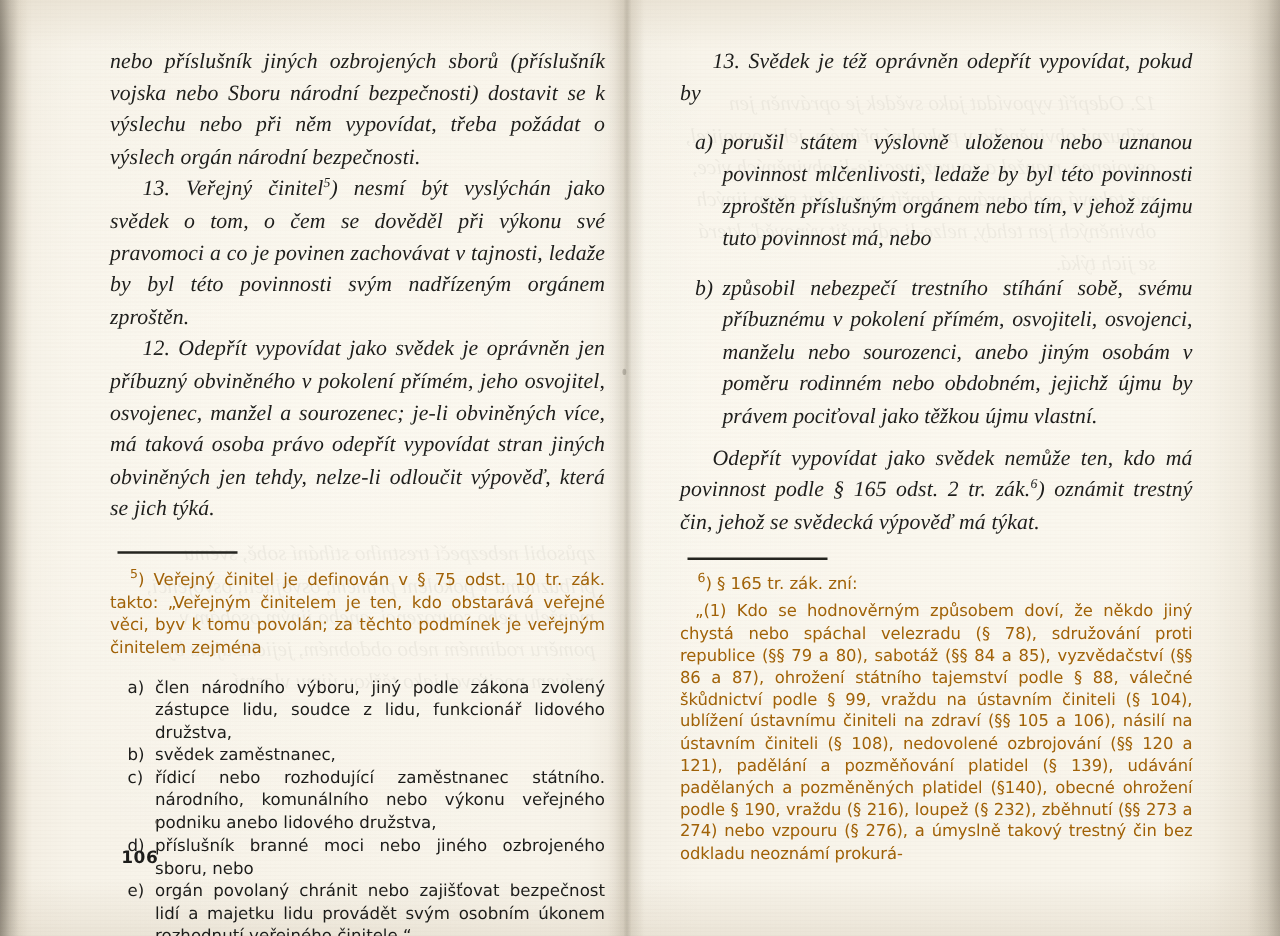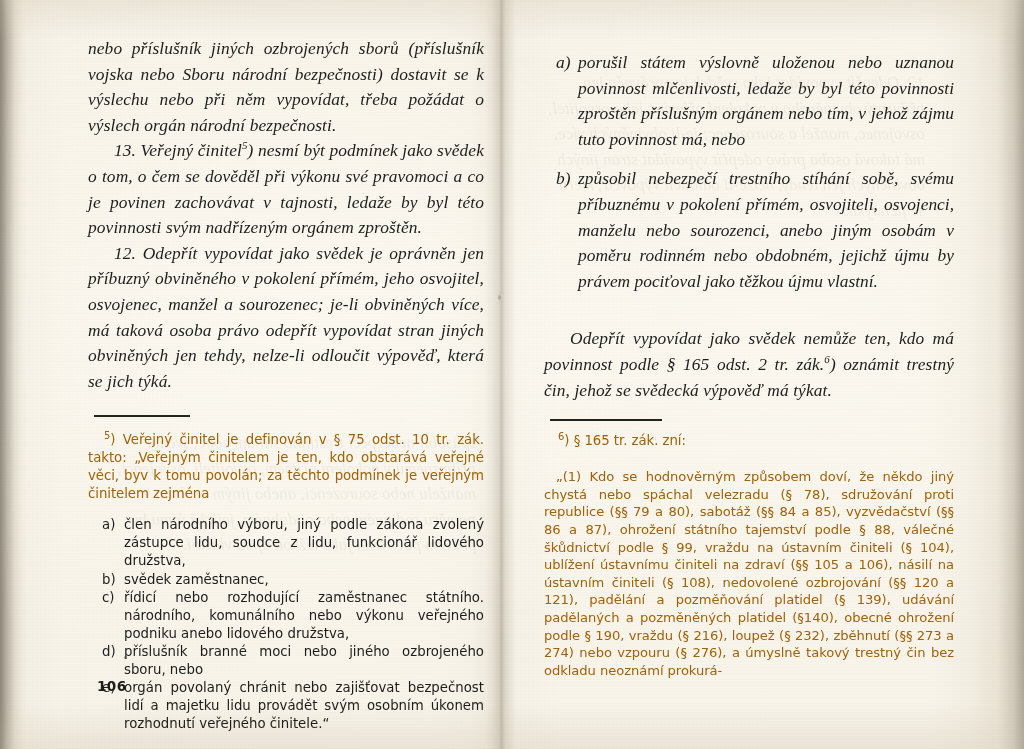--- a/index.html
+++ b/index.html
@@ -224,21 +224,21 @@
 
   <div class="showthrough st-a">způsobil nebezpečí trestního stíhání sobě, svému příbuznému v pokolení přímém, osvojiteli, osvojenci, manželu nebo sourozenci, anebo jiným osobám v poměru rodinném nebo obdobném, jejichž újmu by právem pociťoval jako těžkou újmu vlastní.</div>
   <div class="showthrough st-b">12. Odepřít vypovídat jako svědek je oprávněn jen příbuzný obviněného v pokolení přímém, jeho osvojitel, osvojenec, manžel a sourozenec; je-li obviněných více, má taková osoba právo odepřít vypovídat stran jiných obviněných jen tehdy, nelze-li odloučit výpověď, která se jich týká.</div>
 
   <div class="page page-left">
     <div class="col col-left">
 
       <p class="body-block">nebo příslušník jiných ozbrojených sborů (příslušník vojska nebo Sboru národní bezpečnosti) dostavit se k výslechu nebo při něm vypovídat, třeba požádat o výslech orgán národní bezpečnosti.</p>
 
       <p class="body-block indent">
-        <span>13. Veřejný činitel</span><sup class="fn">5</sup><span>) nesmí být podmínek jako svědek o tom, o čem se dověděl při výkonu své pravomoci a co je povinen zachovávat v tajnosti, ledaže by byl této povinnosti svým nadřízeným orgánem zproštěn.</span>
+        <span>13. Veřejný činitel</span><sup class="fn">5</sup><span>) nesmí být vyslýchán jako svědek o tom, o čem se dověděl při výkonu své pravomoci a co je povinen zachovávat v tajnosti, ledaže by byl této povinnosti svým nadřízeným orgánem zproštěn.</span>
       </p>
 
       <p class="body-block indent">12. Odepřít vypovídat jako svědek je oprávněn jen příbuzný obviněného v pokolení přímém, jeho osvojitel, osvojenec, manžel a sourozenec; je-li obviněných více, má taková osoba právo odepřít vypovídat stran jiných obviněných jen tehdy, nelze-li odloučit výpověď, která se jich týká.</p>
 
       <div class="fn-rule left"></div>
 
       <p class="fn-block fn-first"><sup class="fnm">5</sup><span>)</span><span> Veřejný činitel je definován v § 75 odst. 10 tr. zák. takto: „Veřejným činitelem je ten, kdo obstarává veřejné věci, byv k tomu povolán; za těchto podmínek je veřejným činitelem zejména</span></p>
 
       <ul class="fn-list">
         <li>
@@ -263,38 +263,39 @@
         </li>
       </ul>
     </div>
 
     <div class="folio folio-left">106</div>
   </div>
 
   <div class="page page-right">
     <div class="col col-right">
 
+      <p class="body-block indent">13. Svědek je též oprávněn odepřít vypovídat, pokud by</p>
 
       <div class="lettered">
         <span class="marker">a)</span>
         <span class="ltext">porušil státem výslovně uloženou nebo uznanou povinnost mlčenlivosti, ledaže by byl této povinnosti zproštěn příslušným orgánem nebo tím, v jehož zájmu tuto povinnost má, nebo</span>
       </div>
 
       <div class="lettered">
         <span class="marker">b)</span>
         <span class="ltext">způsobil nebezpečí trestního stíhání sobě, svému příbuznému v pokolení přímém, osvojiteli, osvojenci, manželu nebo sourozenci, anebo jiným osobám v poměru rodinném nebo obdobném, jejichž újmu by právem pociťoval jako těžkou újmu vlastní.</span>
       </div>
 
-      <p class="body-block indent" style="margin-top:32px">
+      <p class="body-block indent" style="margin-top:8px">
         <span>Odepřít vypovídat jako svědek nemůže ten, kdo má povinnost podle § 165 odst. 2 tr. zák.</span><sup class="fn">6</sup><span>) oznámit trestný čin, jehož se svědecká výpověď má týkat.</span>
       </p>
 
       <div class="fn-rule right"></div>
 
-      <p class="fn-block" style="margin:0 0 18px 14px"><sup class="fnm">6</sup><span>)</span><span> § 165 tr. zák. zní:</span></p>
+      <p class="fn-block" style="margin:0 0 4px 14px"><sup class="fnm">6</sup><span>)</span><span> § 165 tr. zák. zní:</span></p>
 
       <p class="fn-block tight fn-para" style="margin:0">„(1) Kdo se hodnověrným způsobem doví, že někdo jiný chystá nebo spáchal velezradu (§ 78), sdružování proti republice (§§ 79 a 80), sabotáž (§§ 84 a 85), vyzvědačství (§§ 86 a 87), ohrožení státního tajemství podle § 88, válečné škůdnictví podle § 99, vraždu na ústavním činiteli (§ 104), ublížení ústavnímu činiteli na zdraví (§§ 105 a 106), násilí na ústavním činiteli (§ 108), nedovolené ozbrojování (§§ 120 a 121), padělání a pozměňování platidel (§ 139), udávání padělaných a pozměněných platidel (§140), obecné ohrožení podle § 190, vraždu (§ 216), loupež (§ 232), zběhnutí (§§ 273 a 274) nebo vzpouru (§ 276), a úmyslně takový trestný čin bez odkladu neoznámí prokurá-</p>
     </div>
 
   </div>
 
   <div class="ink-speck" style="left:124px; top:656px; width:3px; height:3px;"></div>
   <div class="ink-speck" style="left:498px; top:295px; width:3px; height:5px; opacity:.3;"></div>
 
   <div class="gutter-shadow"></div>

